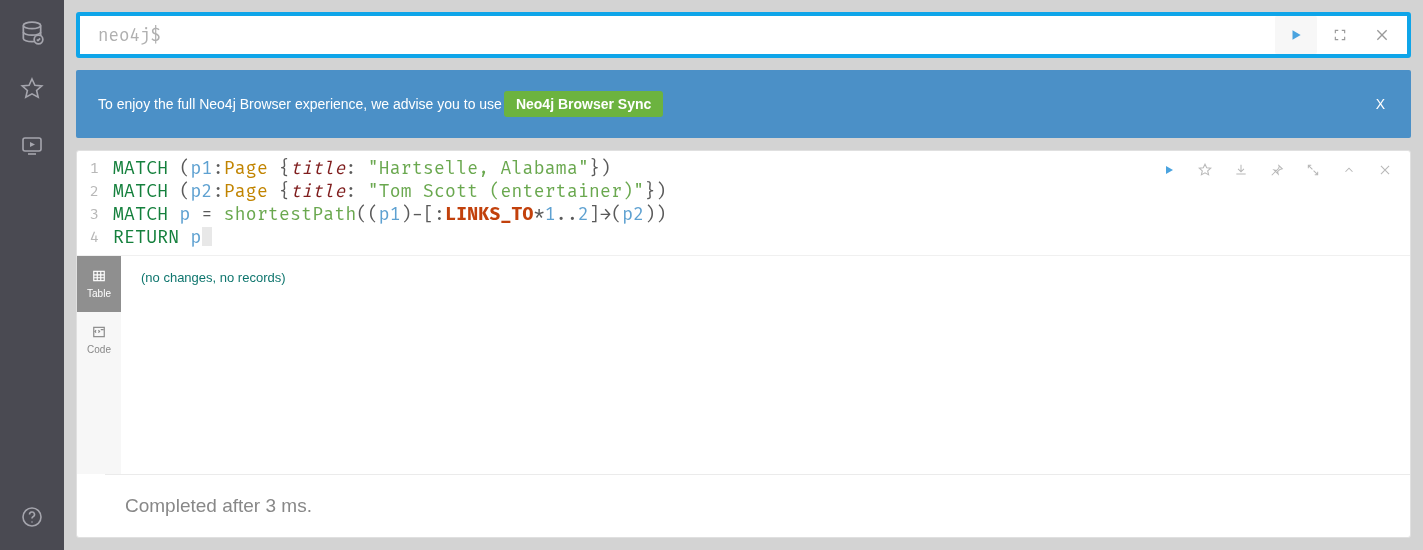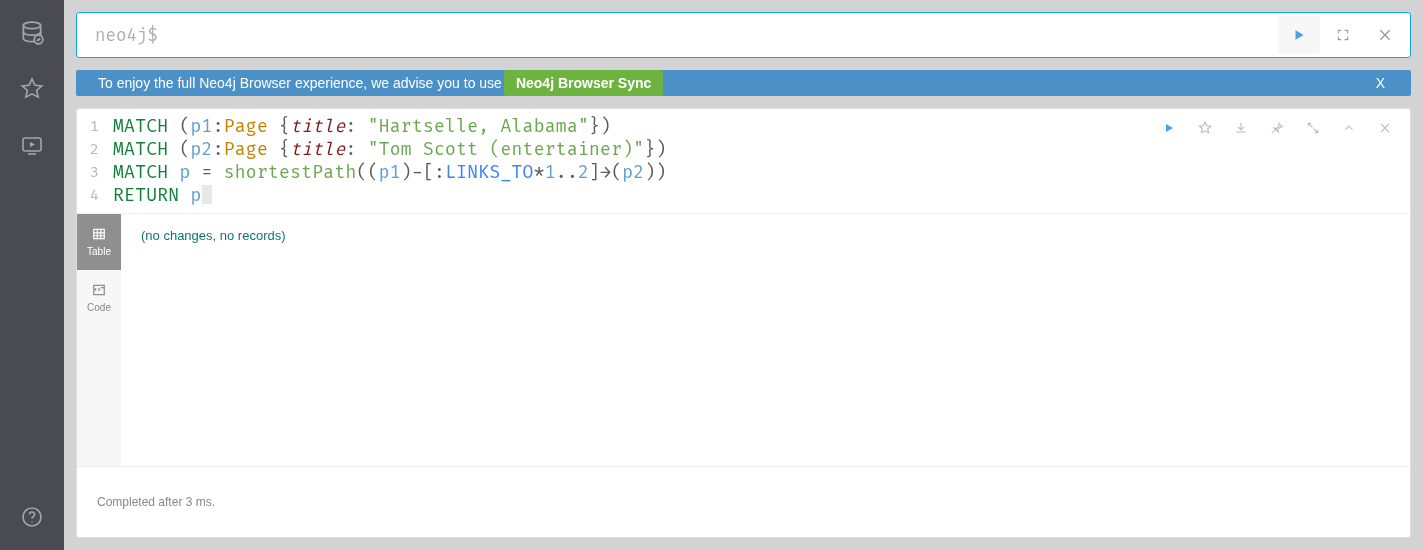--- a/index.html
+++ b/index.html
@@ -42,21 +42,21 @@
       flex: 1;
       display: flex;
       flex-direction: column;
       padding: 12px;
       gap: 12px;
       overflow: hidden;
     }
     .editor-bar {
       background: #fff;
       border-radius: 3px;
-      border: 1px solid #0ea5e9;
+      border: 4px solid #0ea5e9;
       display: flex;
       align-items: center;
       height: 46px;
       padding: 0 4px 0 18px;
     }
     .editor-prompt {
       color: #b0b0b0;
       font-family: "Fira Code", Menlo, Consolas, monospace;
       font-size: 17px;
       flex: 1;
@@ -77,21 +77,21 @@
     }
     .editor-actions .play-btn {
       color: #4aa3df;
       background: #f7f7f7;
       border-radius: 2px;
       margin-right: 2px;
     }
     .banner {
       background: #4b90c7;
       color: #fff;
-      padding: 0 22px;
+      padding: 21px 22px;
       border-radius: 2px;
       display: flex;
       align-items: center;
       font-size: 14px;
     }
     .banner-btn {
       background: #6cb33f;
       padding: 5px 12px;
       border-radius: 3px;
       margin-left: 2px;
@@ -140,21 +140,21 @@
       letter-spacing: 0.3px;
     }
     .kw { color: #15803d; }
     .fn { color: #6aa84f; }
     .var { color: #5ea1d1; }
     .lbl { color: #c18401; }
     .prop { color: #7f1d1d; font-style: italic; }
     .str { color: #6aa84f; }
     .punct { color: #5a5a5a; }
     .num { color: #5ea1d1; }
-    .rel { color: #3b82f6; }
+    .rel { color: #c2410c; font-weight: bold; }
     .cursor-box {
       display: inline-block;
       width: 10px;
       height: 19px;
       background: #e8e8e8;
       vertical-align: text-top;
     }
     .frame-actions {
       display: flex;
       gap: 18px;
@@ -203,23 +203,24 @@
       height: 14px;
     }
     .result-content {
       flex: 1;
       padding: 14px 20px;
       color: #0f766e;
       font-size: 13px;
     }
     .result-footer {
       border-top: 1px solid #ebebeb;
-      padding: 28px 20px;
+      padding: 20px 20px;
       color: #888;
-      font-size: 12px;
+      font-size: 19px;
+      margin-left: 28px;
     }
   </style>
 </head>
 <body>
 
 <div class="left-sidebar">
   <div class="sidebar-icon">
     <svg viewBox="0 0 24 24" width="26" height="26" fill="none" stroke="currentColor" stroke-width="1.6">
       <ellipse cx="12" cy="5" rx="8" ry="3"></ellipse>
       <path d="M4 5v6c0 1.7 3.6 3 8 3s8-1.3 8-3V5"></path>

